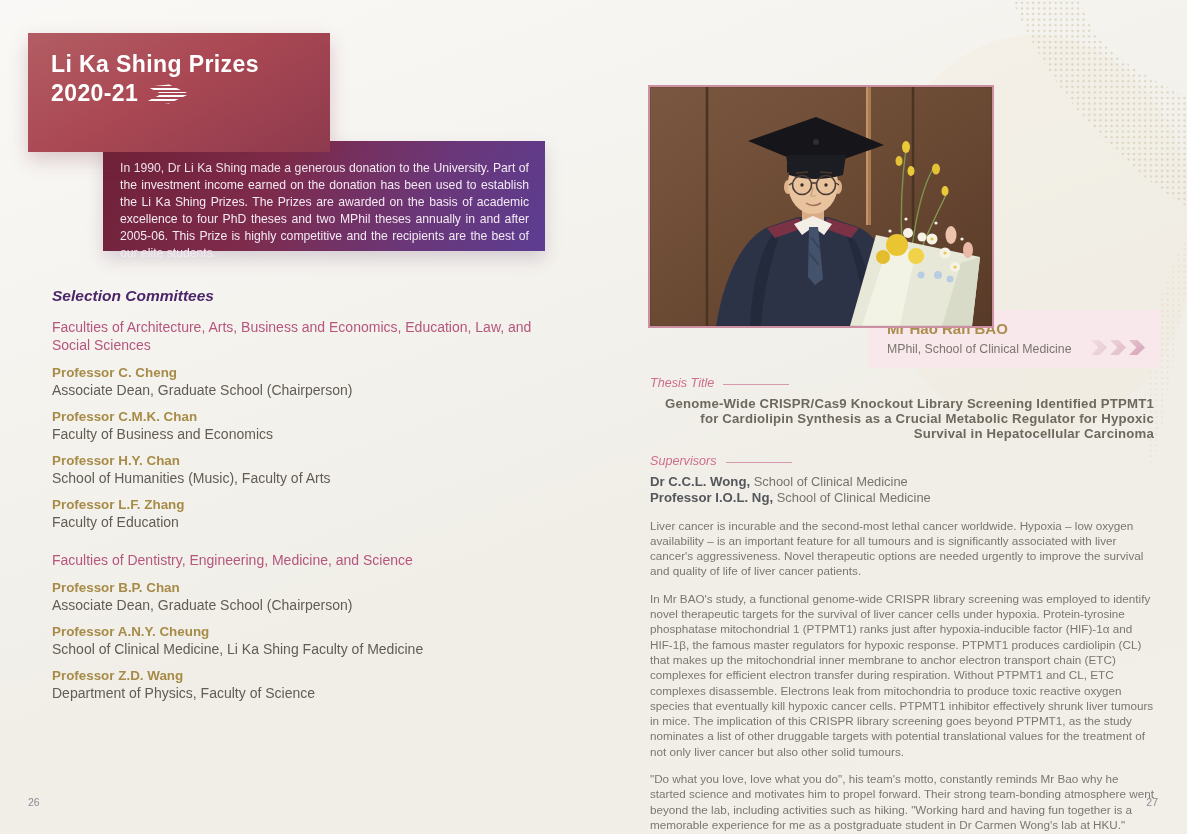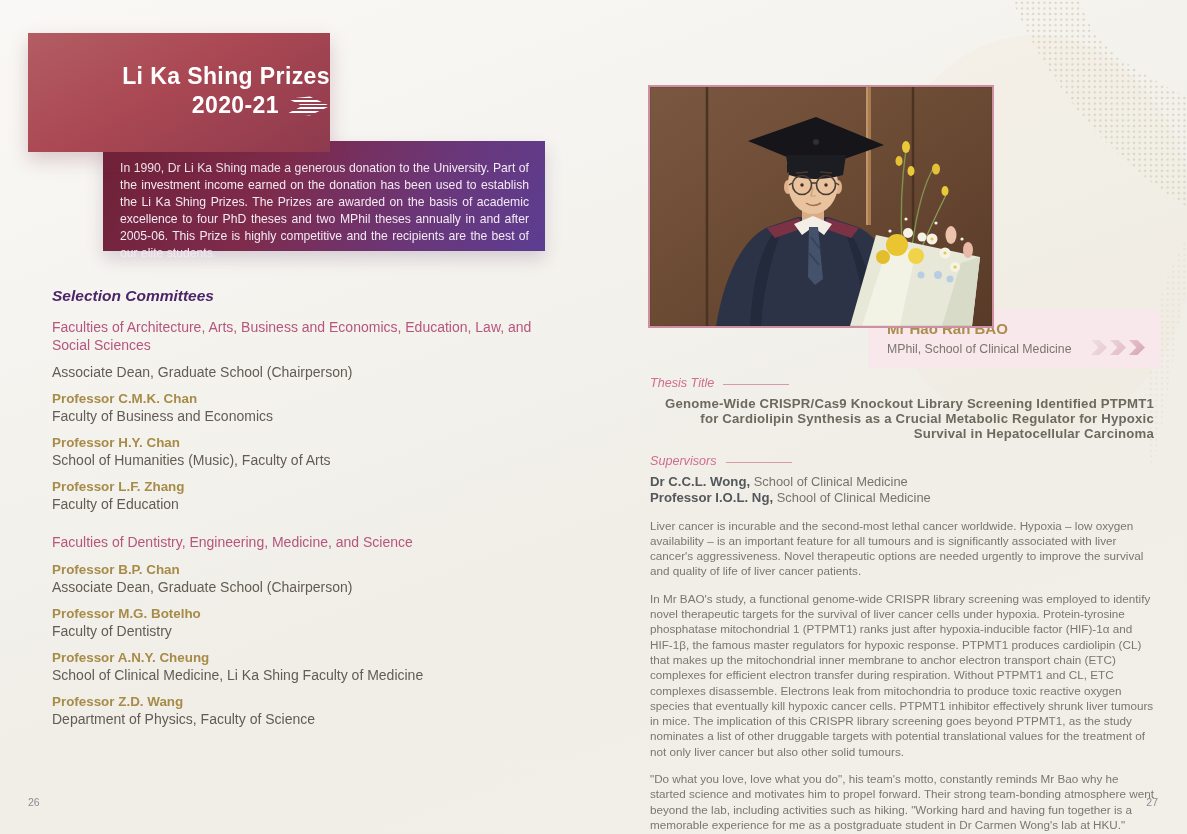--- a/index.html
+++ b/index.html
@@ -12,21 +12,21 @@
     background:linear-gradient(160deg,rgba(255,255,255,.5),rgba(230,226,215,.25) 60%,rgba(238,234,224,.4));}
   .deco-svg{position:absolute;inset:0;pointer-events:none;}
 
   
   .banner-red{
     position:absolute;left:28px;top:33px;width:302px;height:119px;z-index:3;
     background:linear-gradient(150deg,#b35d63 0%,#aa4853 45%,#8e3a4e 100%);
     box-shadow:0 8px 18px rgba(120,40,60,.22);
   }
   .banner-title{color:#ffffff;font-weight:bold;font-size:23px;line-height:29px;
-    letter-spacing:.4px;padding:29px 0 0 23px;text-align:right;}
+    letter-spacing:.4px;padding:17px 0 0 23px;}
   .speed-arrow{display:inline-block;width:42px;height:20px;margin-left:9px;vertical-align:-3px;
     background:repeating-linear-gradient(180deg,#ffffff 0 1.8px,rgba(255,255,255,0) 1.8px 3.8px);
     clip-path:polygon(0 14%,52% 2%,100% 50%,52% 98%,0 86%,34% 50%);}
   .intro-box{
     position:absolute;left:103px;top:141px;width:442px;height:110px;z-index:2;
     background:linear-gradient(117deg,#6f2138 0%,#7e2b4b 38%,#6a3779 72%,#5c3d92 100%);
     box-shadow:0 8px 16px rgba(80,40,90,.18);
   }
   .intro-text{position:absolute;left:17px;top:19px;width:409px;
     color:#f3e9f3;font-size:12.2px;line-height:16.9px;text-align:justify;}
@@ -100,43 +100,40 @@
 
 <div class="intro-box">
   <div class="intro-text">In 1990, Dr Li Ka Shing made a generous donation to the University. Part of the investment income earned on the donation has been used to establish the Li Ka Shing Prizes.  The Prizes are awarded on the basis of academic excellence to four PhD theses and two MPhil theses annually in and after 2005-06.  This Prize is highly competitive and the recipients are the best of our elite students.</div>
 </div>
 
 <div class="committees">
   <div class="comm-heading">Selection Committees</div>
 
   <div class="sec-title">Faculties of Architecture, Arts, Business and Economics, Education, Law, and Social Sciences</div>
   <div class="member">
+    <div class="m-name">Professor C. Cheng</div>
     <div class="m-affil">Associate Dean, Graduate School (Chairperson)</div>
   </div>
   <div class="member">
     <div class="m-name">Professor C.M.K. Chan</div>
     <div class="m-affil">Faculty of Business and Economics</div>
   </div>
   <div class="member">
     <div class="m-name">Professor H.Y. Chan</div>
     <div class="m-affil">School of Humanities (Music), Faculty of Arts</div>
   </div>
   <div class="member">
     <div class="m-name">Professor L.F. Zhang</div>
     <div class="m-affil">Faculty of Education</div>
   </div>
 
   <div class="sec-title second">Faculties of Dentistry, Engineering, Medicine, and Science</div>
   <div class="member">
     <div class="m-name">Professor B.P. Chan</div>
     <div class="m-affil">Associate Dean, Graduate School (Chairperson)</div>
-  </div>
-  <div class="member">
-    <div class="m-name">Professor M.G. Botelho</div>
-    <div class="m-affil">Faculty of Dentistry</div>
   </div>
   <div class="member">
     <div class="m-name">Professor A.N.Y. Cheung</div>
     <div class="m-affil">School of Clinical Medicine, Li Ka Shing Faculty of Medicine</div>
   </div>
   <div class="member">
     <div class="m-name">Professor Z.D. Wang</div>
     <div class="m-affil">Department of Physics, Faculty of Science</div>
   </div>
 </div>

